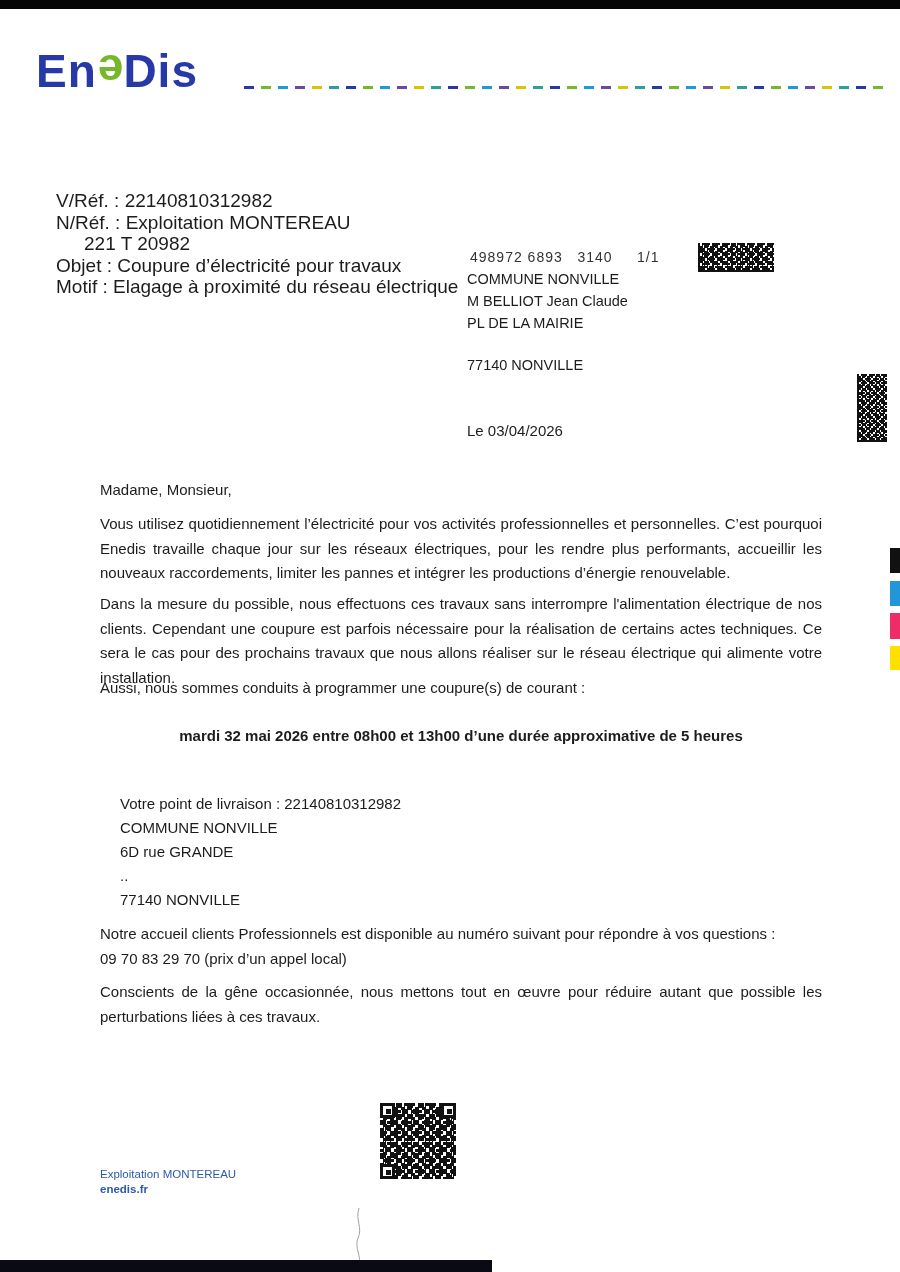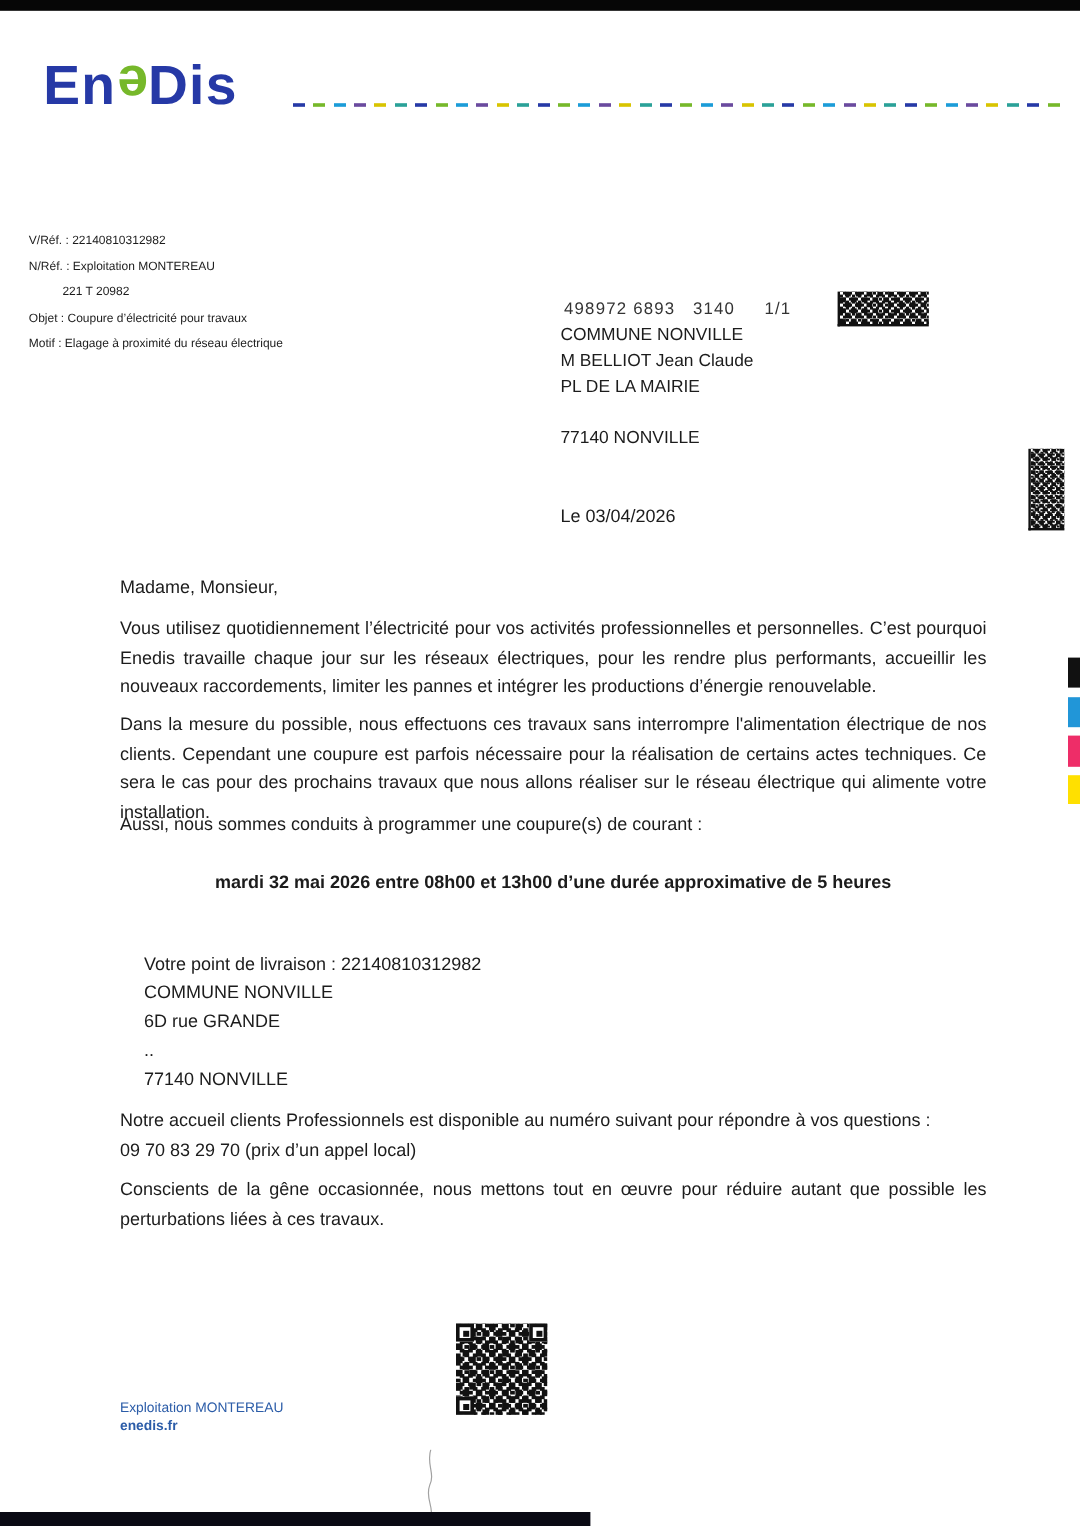--- a/index.html
+++ b/index.html
@@ -25,21 +25,21 @@
     background:repeating-linear-gradient(90deg,
       #2639a6 0 10px, transparent 10px 17px,
       #76b82a 17px 27px, transparent 27px 34px,
       #1b9cd8 34px 44px, transparent 44px 51px,
       #6a4a9e 51px 61px, transparent 61px 68px,
       #d8c400 68px 78px, transparent 78px 85px,
       #2aa198 85px 95px, transparent 95px 102px);
   }
 
   
-  .refs{position:absolute;left:24px;top:190px;font-size:10px;line-height:21.5px;}
+  .refs{position:absolute;left:56px;top:190px;font-size:19px;line-height:21.5px;}
   .refs .indent{padding-left:28px;}
 
   
   .routing{position:absolute;left:470px;top:249px;font-size:14px;color:#333;letter-spacing:1px;white-space:pre;}
   .recipient{position:absolute;left:467px;top:268px;font-size:14.5px;line-height:22px;}
   .recipient .gap{height:20px;}
   .date-line{position:absolute;left:467px;top:410px;font-size:15px;margin-top:12px;}
 
   
   .dm{background-image:

